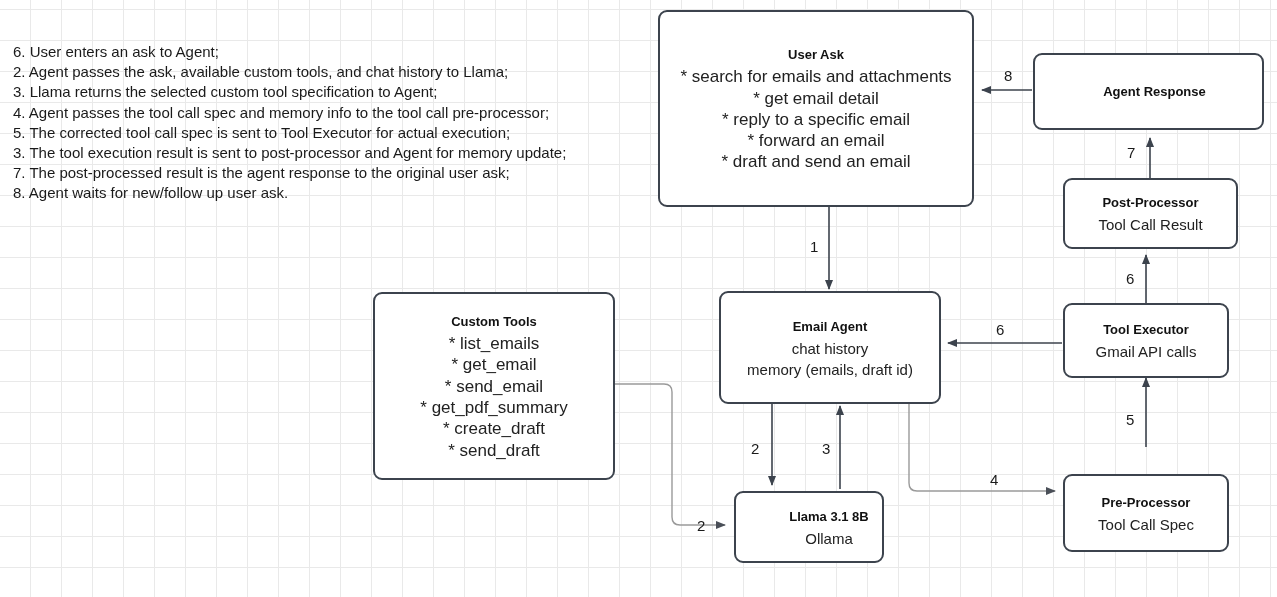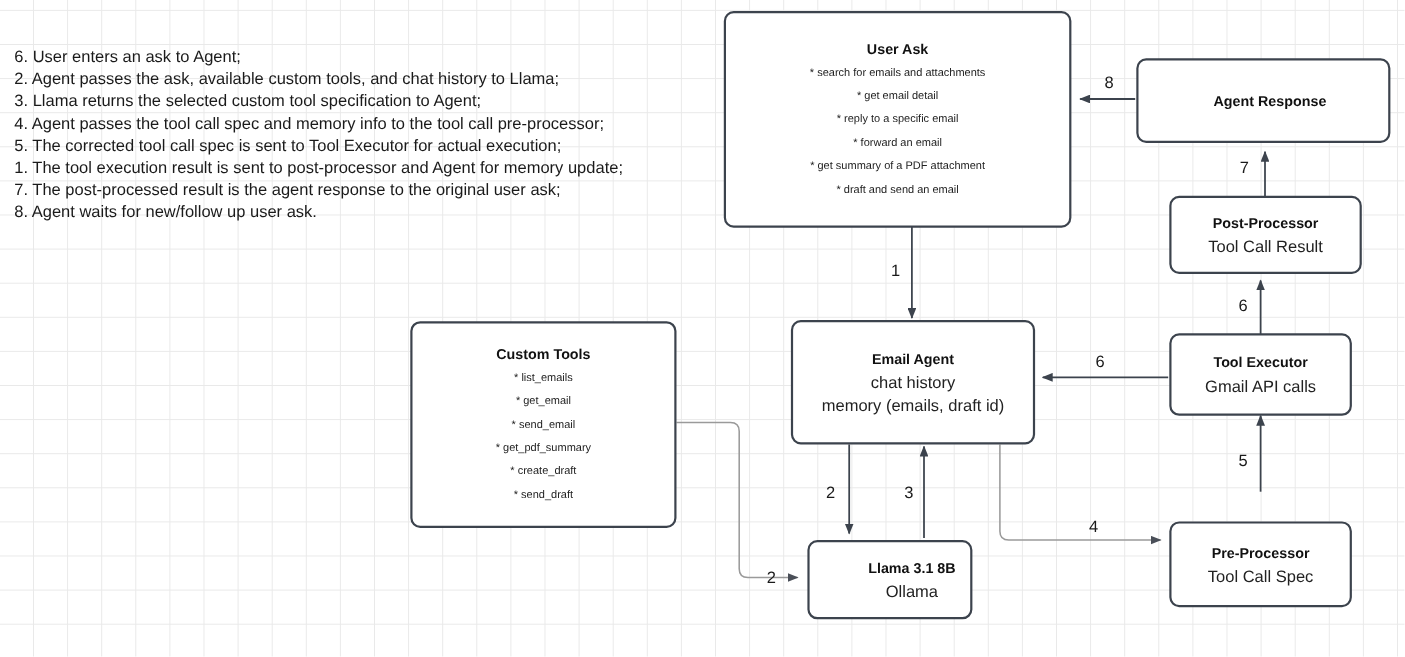--- a/index.html
+++ b/index.html
@@ -51,21 +51,21 @@
     line-height: 22px;
     color: #111111;
   }
   .node .sub {
     font-size: 15px;
     line-height: 21px;
     color: #222222;
     white-space: nowrap;
   }
   .node .item {
-    font-size: 10px;
+    font-size: 17px;
     line-height: 21.3px;
     color: #222222;
     white-space: nowrap;
   }
   #legend {
     position: absolute;
     left: 13px;
     top: 42px;
     z-index: 3;
   }
@@ -119,32 +119,31 @@
 
     <path d="M 1032 90 L 982 90" fill="none" stroke="#3c434d" stroke-width="1.6" marker-end="url(#ah-dark)"></path>
   </svg>
 
   <div id="legend">
     <div class="line">6. User enters an ask to Agent;</div>
     <div class="line">2. Agent passes the ask, available custom tools, and chat history to Llama;</div>
     <div class="line">3. Llama returns the selected custom tool specification to Agent;</div>
     <div class="line">4. Agent passes the tool call spec and memory info to the tool call pre-processor;</div>
     <div class="line">5. The corrected tool call spec is sent to Tool Executor for actual execution;</div>
-    <div class="line">1. The tool execution result is sent to post-processor and Agent for memory update;</div>
+    <div class="line">3. The tool execution result is sent to post-processor and Agent for memory update;</div>
     <div class="line">7. The post-processed result is the agent response to the original user ask;</div>
     <div class="line">8. Agent waits for new/follow up user ask.</div>
   </div>
 
   <div class="node" style="left:658px; top:10px; width:316px; height:197px;">
     <div class="title">User Ask</div>
     <div class="item">* search for emails and attachments</div>
     <div class="item">* get email detail</div>
     <div class="item">* reply to a specific email</div>
     <div class="item">* forward an email</div>
-    <div class="item">* get summary of a PDF attachment</div>
     <div class="item">* draft and send an email</div>
   </div>
 
   <div class="node" style="left:1033px; top:53px; width:231px; height:77px;padding-left:12px;">
     <div class="title">Agent Response</div>
   </div>
 
   <div class="node" style="left:1063px; top:178px; width:175px; height:71px;">
     <div class="title">Post-Processor</div>
     <div class="sub">Tool Call Result</div>

